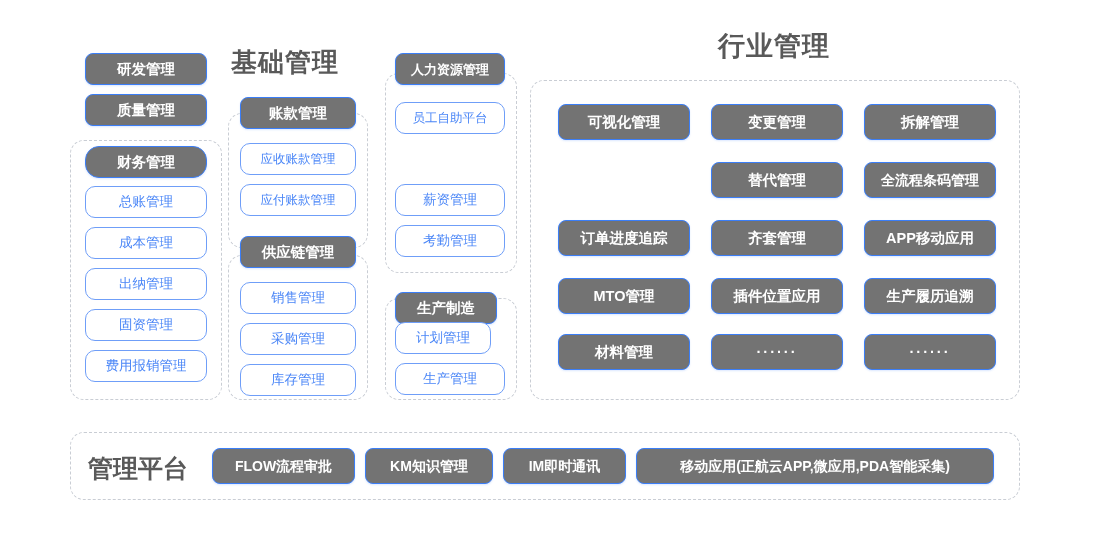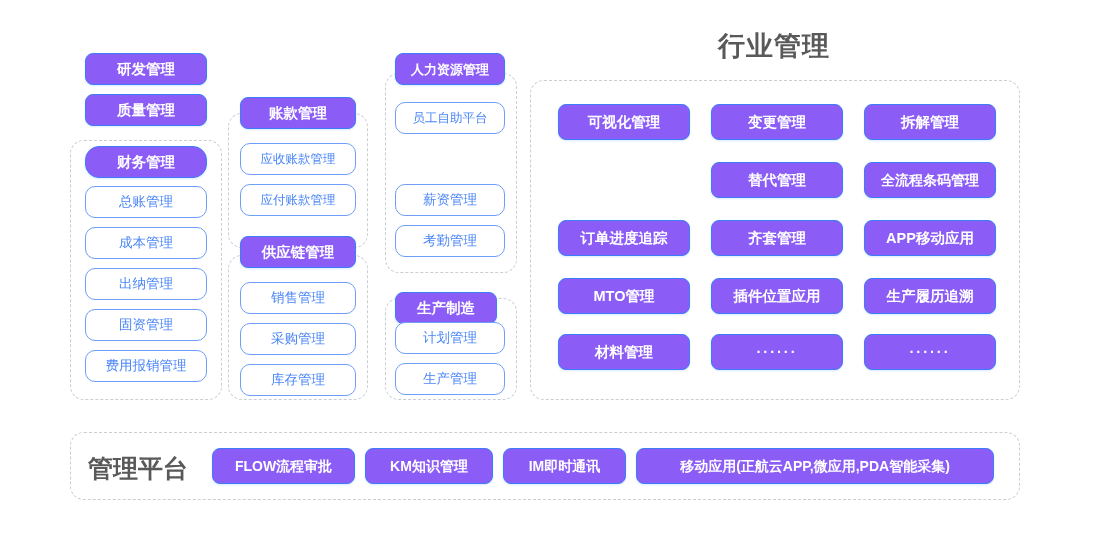--- a/index.html
+++ b/index.html
@@ -28,21 +28,21 @@
   .btn{
     position:absolute;
     box-sizing:border-box;
     display:flex;align-items:center;justify-content:center;
     border-radius:8px;
     white-space:nowrap;
     text-align:center;
     line-height:1;
   }
   .btn.solid{
-    background:#8b5cf6;
+    background:#737373;
     color:#ffffff;
     font-weight:bold;
     border:1px solid #3b7ef7;
     box-shadow:0 1px 2px rgba(59,126,247,.18);
   }
   .btn.ghost{
     background:#ffffff;
     color:#4a86f7;
     font-weight:normal;
     border:1.5px solid #6f9ef8;
@@ -75,41 +75,42 @@
   <div class="btn solid col-btn" style="left:85px;top:53px;">研发管理</div>
   <div class="btn solid col-btn" style="left:85px;top:94px;">质量管理</div>
   <div class="btn solid col-btn" style="left:85px;top:146px;border-radius:14px;">财务管理</div>
 
   <div class="btn ghost col-btn" style="left:85px;top:186px;">总账管理</div>
   <div class="btn ghost col-btn" style="left:85px;top:227px;">成本管理</div>
   <div class="btn ghost col-btn" style="left:85px;top:268px;">出纳管理</div>
   <div class="btn ghost col-btn" style="left:85px;top:309px;">固资管理</div>
   <div class="btn ghost col-btn" style="left:85px;top:350px;">费用报销管理</div>
 
+  <div class="sec-title" style="left:231px;top:45px;font-size:26px;">基础管理</div>
 
   <div class="dashbox" style="left:228px;top:113px;width:140px;height:135px;"></div>
   <div class="btn solid col-btn" style="left:240px;top:97px;width:116px;">账款管理</div>
   <div class="btn ghost col-btn" style="left:240px;top:143px;width:116px;font-size:12.5px;">应收账款管理</div>
   <div class="btn ghost col-btn" style="left:240px;top:184px;width:116px;font-size:12.5px;">应付账款管理</div>
 
   <div class="dashbox" style="left:228px;top:255px;width:140px;height:145px;"></div>
   <div class="btn solid col-btn" style="left:240px;top:236px;width:116px;">供应链管理</div>
   <div class="btn ghost col-btn" style="left:240px;top:282px;width:116px;">销售管理</div>
   <div class="btn ghost col-btn" style="left:240px;top:323px;width:116px;">采购管理</div>
   <div class="btn ghost col-btn" style="left:240px;top:364px;width:116px;">库存管理</div>
 
   <div class="dashbox" style="left:385px;top:73px;width:132px;height:200px;"></div>
   <div class="btn solid col-btn" style="left:395px;top:53px;width:110px;font-size:13px;">人力资源管理</div>
   <div class="btn ghost col-btn" style="left:395px;top:102px;width:110px;font-size:12.5px;">员工自助平台</div>
   <div class="btn ghost col-btn" style="left:395px;top:184px;width:110px;">薪资管理</div>
   <div class="btn ghost col-btn" style="left:395px;top:225px;width:110px;">考勤管理</div>
 
   <div class="dashbox" style="left:385px;top:298px;width:132px;height:102px;"></div>
   <div class="btn solid col-btn" style="left:395px;top:280px;width:102px;margin-top:12px;">生产制造</div>
-  <div class="btn ghost col-btn" style="left:395px;top:322px;width:110px;">计划管理</div>
+  <div class="btn ghost col-btn" style="left:395px;top:322px;width:96px;">计划管理</div>
   <div class="btn ghost col-btn" style="left:395px;top:363px;width:110px;">生产管理</div>
 
   <div class="sec-title" style="left:718px;top:28px;font-size:27px;">行业管理</div>
 
   <div class="dashbox" style="left:530px;top:80px;width:490px;height:320px;"></div>
 
   <div class="btn solid grid-btn" style="left:558px;top:104px;">可视化管理</div>
   <div class="btn solid grid-btn" style="left:711px;top:104px;">变更管理</div>
   <div class="btn solid grid-btn" style="left:864px;top:104px;">拆解管理</div>
 

